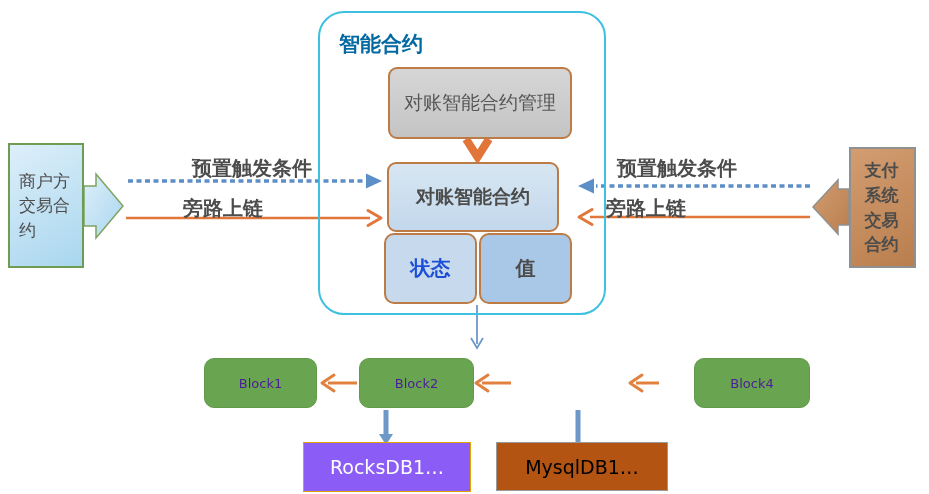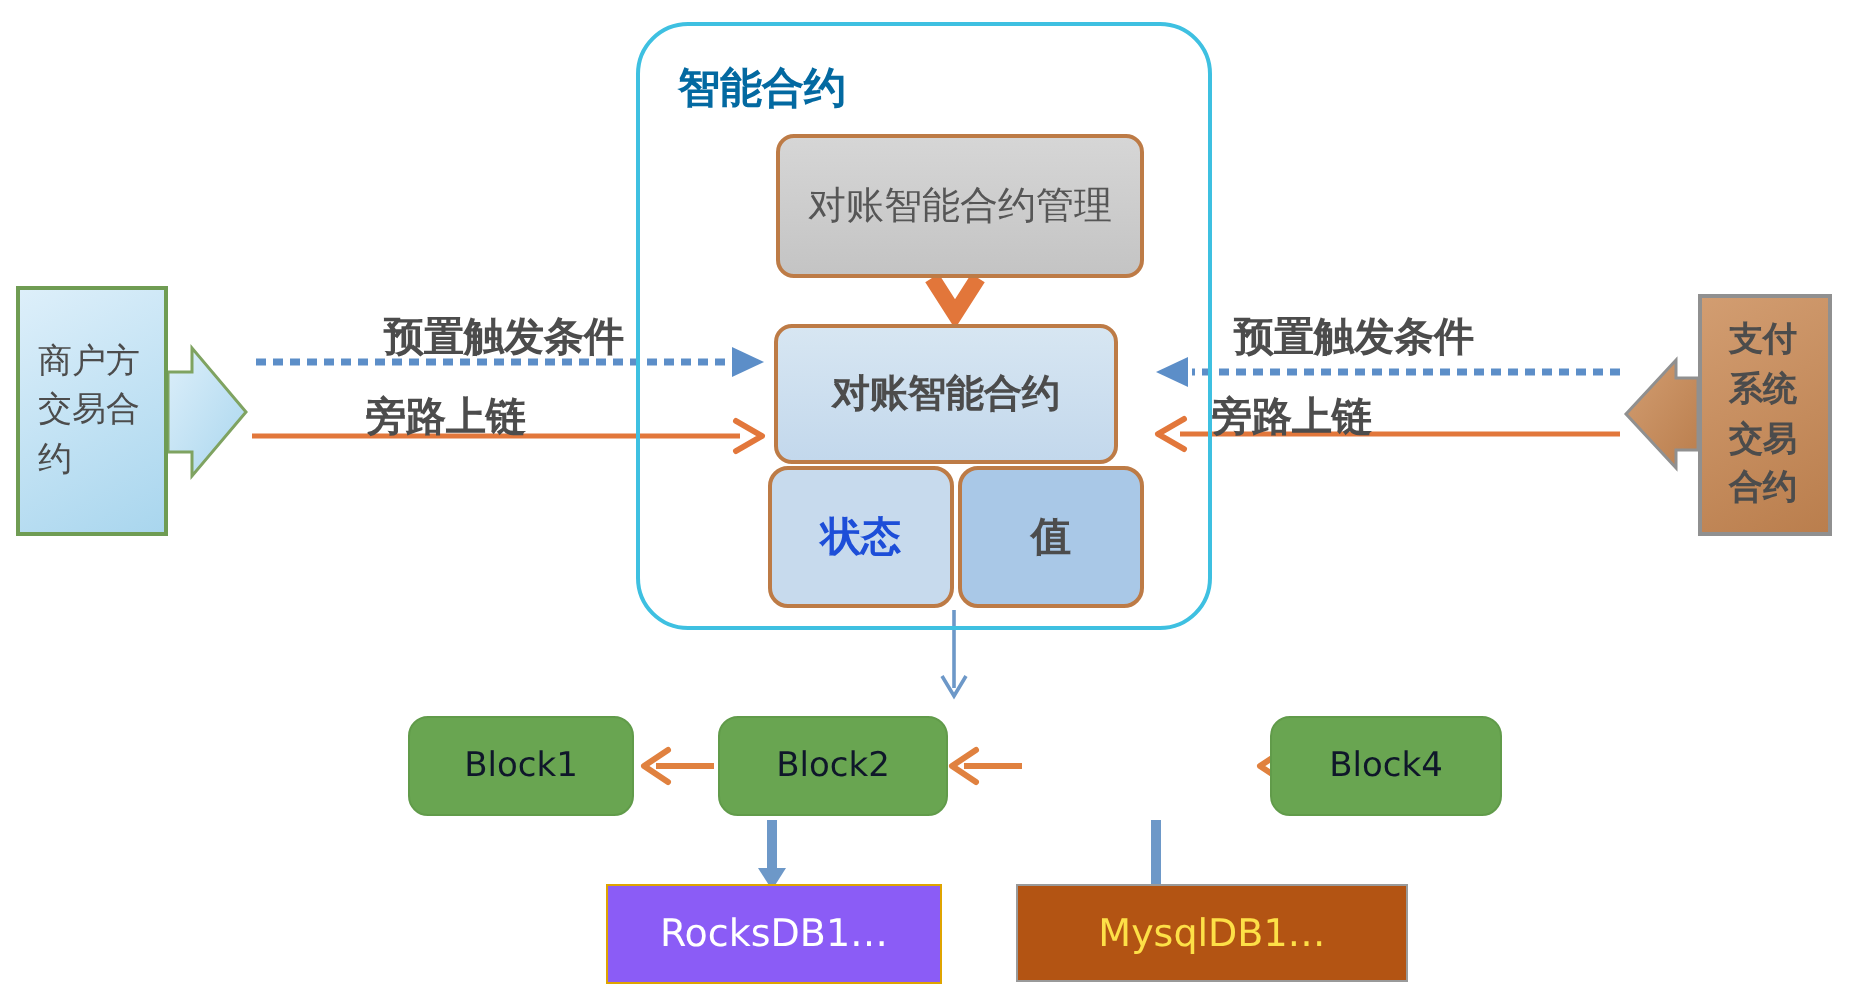--- a/index.html
+++ b/index.html
@@ -57,36 +57,36 @@
   .payment-box .wrap{width:36px;text-align:left;}
   
   .edge-label{font-size:20px;font-weight:bold;color:#4c4c4c;white-space:nowrap;text-align:center;}
   .lbl-left-trigger{left:192px;top:155px;}
   .lbl-left-bypass{left:183px;top:195px;}
   .lbl-right-trigger{left:617px;top:155px;}
   .lbl-right-bypass{left:606px;top:195px;}
   
   .chain-block{
     top:358px;height:50px;background:#69a551;border:1px solid #619b4a;
-    border-radius:10px;color:#0f172a;font-size:17px;
+    border-radius:10px;color:#4c1d95;font-size:13px;
   }
   .block1{left:204px;width:113px;}
   .block2{left:359px;width:115px;}
   .block3{left:513px;width:115px;}
-  .block4{left:635px;width:116px;}
+  .block4{left:694px;width:116px;}
   
   .rocksdb-box{
     left:303px;top:442px;width:168px;height:50px;
     background:#8b5cf6;border:1px solid #dfa400;
     color:#ffffff;font-size:19px;text-align:center;
   }
   .mysqldb-box{
-    left:496px;top:442px;width:196px;height:49px;
+    left:496px;top:442px;width:172px;height:49px;
     background:#b35413;border:1px solid #9a9a9a;
-    color:#fde047;font-size:19px;margin-left:12px;
+    color:#000000;font-size:19px;
   }
   svg.overlay{position:absolute;left:0;top:0;pointer-events:none;}
 </style>
 </head>
 <body>
 
 <div class="canvas">
 
   <svg class="overlay" width="929" height="494" viewBox="0 0 929 494">
     <defs>

